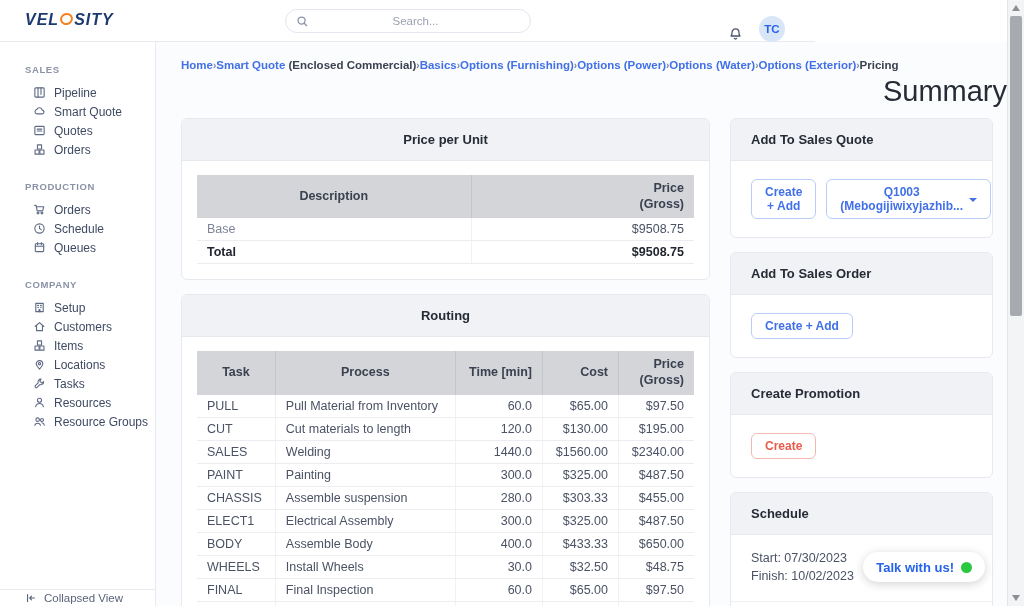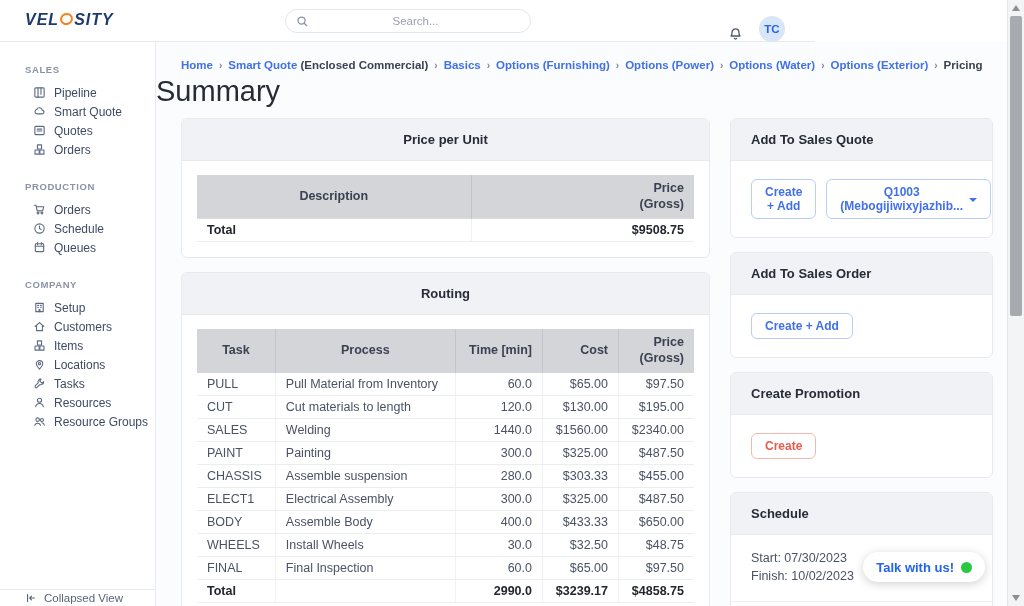--- a/index.html
+++ b/index.html
@@ -32,26 +32,26 @@
     color:#8a92a6; margin-bottom:8px; }
   .side-item { display:flex; align-items:center; height:19px; padding-left:33px; cursor:pointer;
     color:#3e4a63; font-size:12px; }
   .side-item .ic { color:#5f6b84; display:flex; width:13px; margin-right:8px; }
   .collapse-bar { position:absolute; bottom:0; left:0; width:156px; height:17px; border-top:1px solid #e8eaf0;
     display:flex; align-items:center; padding-left:25px; color:#5a6478; font-size:11.5px; cursor:pointer; gap:7px; }
 
   
   .content { position:absolute; top:42px; left:156px; width:851px; height:564px; background:#fbfcfd; }
   .breadcrumb { margin:17px 0 0 25px; font-size:11.5px; font-weight:bold; display:flex; flex-wrap:wrap;
-    align-items:center; gap:6px; }
+    align-items:center; gap:0; }
   .crumb-link { color:#4170e8; cursor:pointer; }
   .crumb-suffix { color:#3a4150; }
   .crumb-current { color:#3a4150; }
   .crumb-sep { color:#7c8498; font-size:10px; }
-  .page-title { text-align:left; font-size:29px; font-weight:500; color:#262b35; margin-top:4px; }
+  .page-title { text-align:right; font-size:29px; font-weight:500; color:#262b35; margin-top:4px; }
 
   .cols { display:flex; margin:10px 0 0 25px; gap:20px; }
   .left-col { width:529px; }
   .right-col { width:263px; }
 
   .card { background:#fff; border:1px solid #e7e9ef; border-radius:6px; margin-bottom:14px; overflow:hidden; }
   .card-header { background:#f0f2f6; border-bottom:1px solid #e7e9ef; font-size:13px; font-weight:bold;
     color:#262b35; }
   .card-header.center { text-align:center; padding:13px 0; }
   .card-header.left { padding:13px 0 13px 20px; }
@@ -306,20 +306,24 @@
         <div class="tbl-wrap">
           <table id="price-table">
               <thead>
                 <tr>
                   <td class="ctr">Description</td>
                   <td class="num">Price
 (Gross)</td>
                 </tr>
               </thead>
               <tbody>
+                <tr class="dim">
+                  <td>Base</td>
+                  <td class="num">$9508.75</td>
+                </tr>
                 <tr class="total-row">
                   <td>Total</td>
                   <td class="num">$9508.75</td>
                 </tr>
               </tbody>
             </table>
         </div>
       </div>
 
       <div class="card">

